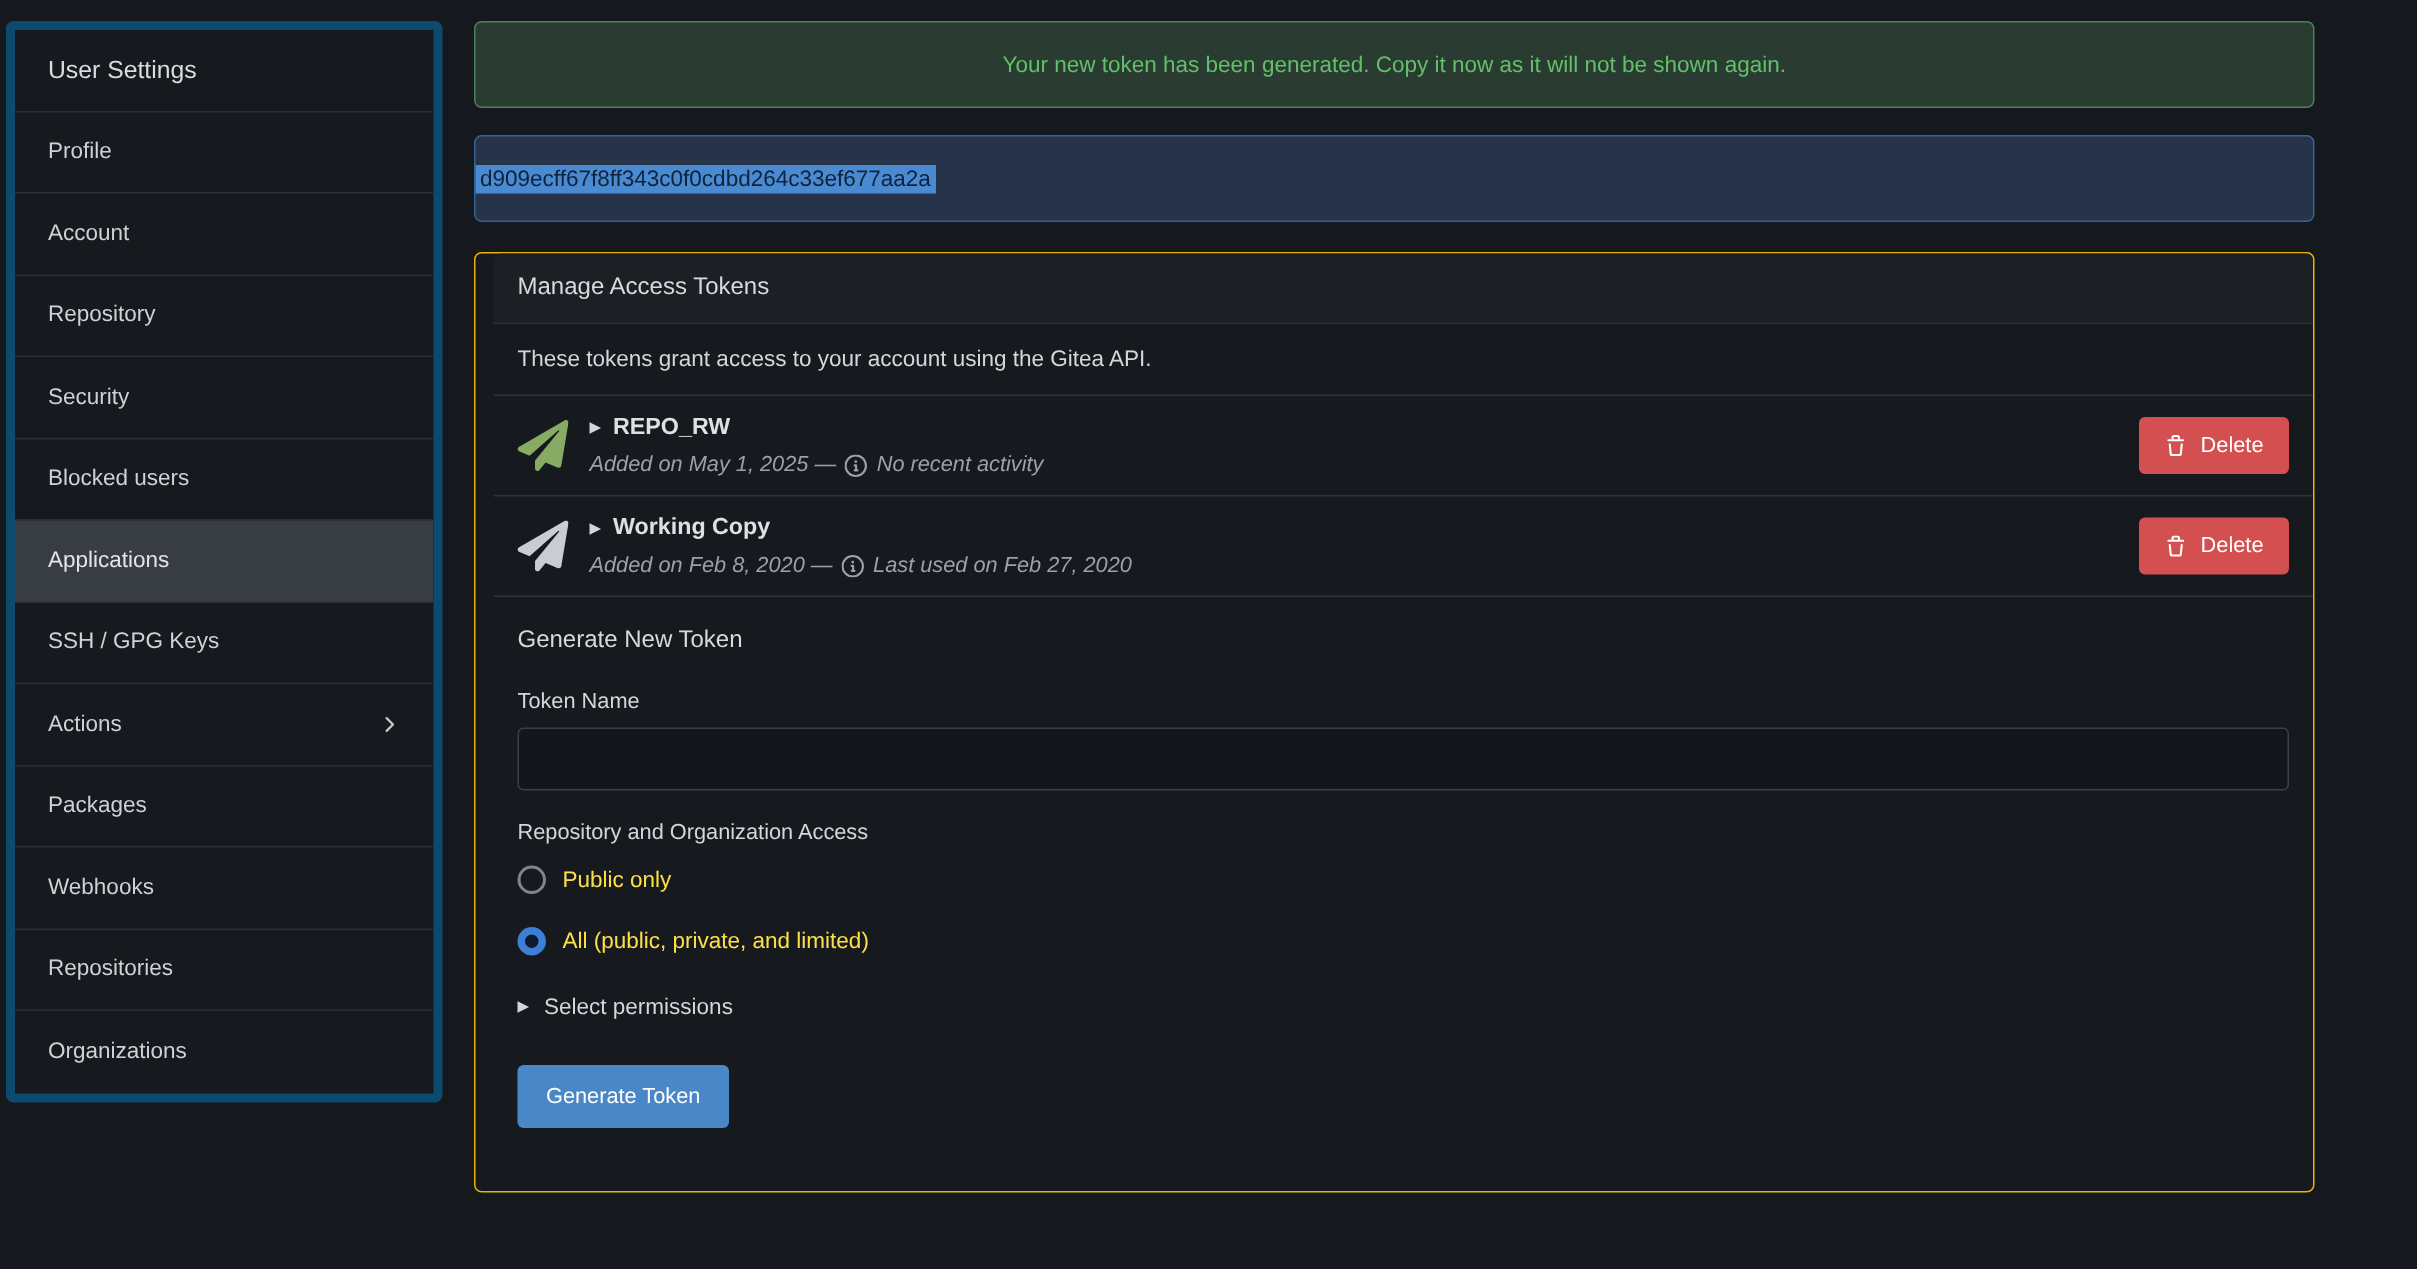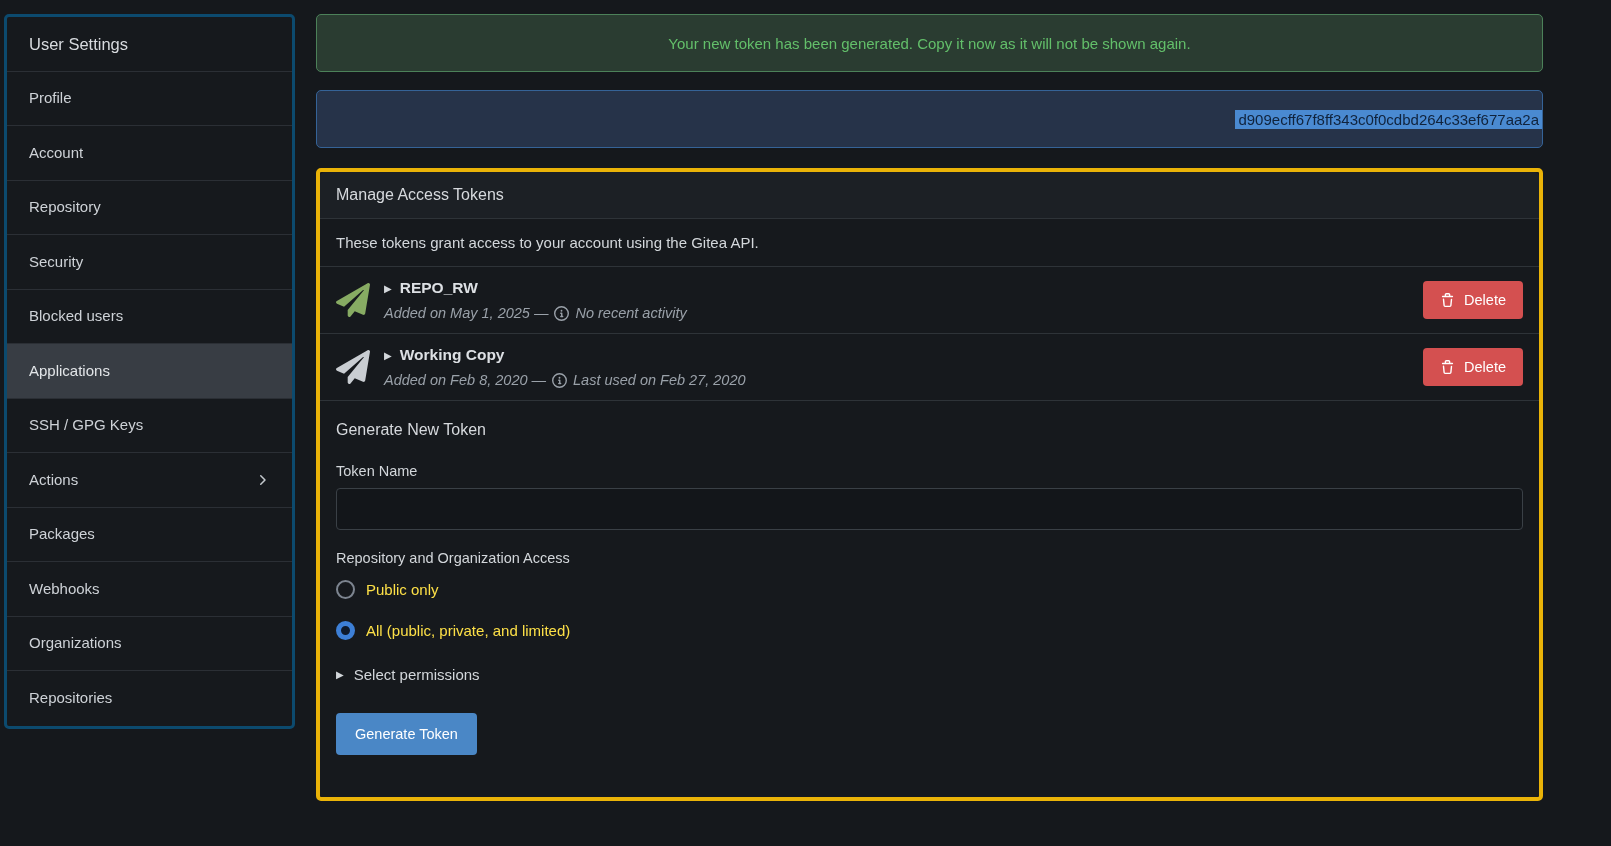--- a/index.html
+++ b/index.html
@@ -8,21 +8,21 @@
     background: #15181c;
     font-family: "Liberation Sans", "DejaVu Sans", sans-serif;
     color: #d3d7db;
     overflow: hidden;
   }
   .layout { position: relative; width: 1611px; height: 846px; }
 
   
   .sidebar {
     position: absolute; left: 4px; top: 14px; width: 291px;
-    border: 3px solid #0c4a6e; border-radius: 5px;
+    border: 6px solid #0c4a6e; border-radius: 5px;
     background: #16191d;
     overflow: hidden;
   }
   .sidebar .item {
     height: 54.5px; line-height: 54.5px;
     padding: 0 22px;
     border-bottom: 1px solid #2b2f35;
     font-size: 15px; color: #ced2d7;
     cursor: pointer;
     display: flex; align-items: center; justify-content: space-between;
@@ -41,32 +41,33 @@
     background: #2a3c31;
     display: flex; align-items: center; justify-content: center;
     font-size: 15px; color: #63bf6a;
     margin-bottom: 18px;
   }
 
   .token-box {
     height: 58px;
     border: 1px solid #356397; border-radius: 5px;
     background: #263349;
-    display: flex; align-items: center; justify-content: flex-end;
+    display: flex; align-items: center; justify-content: flex-start;
     margin-bottom: 20px;
   }
   .token-box .token-value {
     font-size: 15px;
     background: #4a8ad1; color: #10233c;
     padding: 1px 3px;
   }
 
   .panel {
-    border: 4px solid #eab308; border-radius: 5px;
+    border: 1px solid #eab308; border-radius: 5px;
     background: #16191d;
+    padding-left: 12px;
   }
   .panel-header {
     background: #1c2025;
     border-bottom: 1px solid #2e3338;
     border-radius: 5px 5px 0 0;
     padding: 14px 16px;
     font-size: 16px; color: #d6d9dd;
   }
   .panel-desc {
     padding: 15px 16px;
@@ -174,24 +175,24 @@
           <path d="M6.22 3.22a.75.75 0 0 1 1.06 0l4.25 4.25a.75.75 0 0 1 0 1.06l-4.25 4.25a.751.751 0 0 1-1.042-.018.751.751 0 0 1-.018-1.042L9.94 8 6.22 4.28a.75.75 0 0 1 0-1.06Z"></path>
         </svg>
     </div>
     <div class="item">
         <span>Packages</span>
       </div>
     <div class="item">
         <span>Webhooks</span>
       </div>
     <div class="item">
+        <span>Repositories</span>
+      </div>
+    <div class="item">
         <span>Organizations</span>
-      </div>
-    <div class="item">
-        <span>Repositories</span>
       </div>
   </nav>
 
   <main class="main">
 
     <div class="banner">
       <span>Your new token has been generated. Copy it now as it will not be shown again.</span>
     </div>
 
     <div class="token-box">

